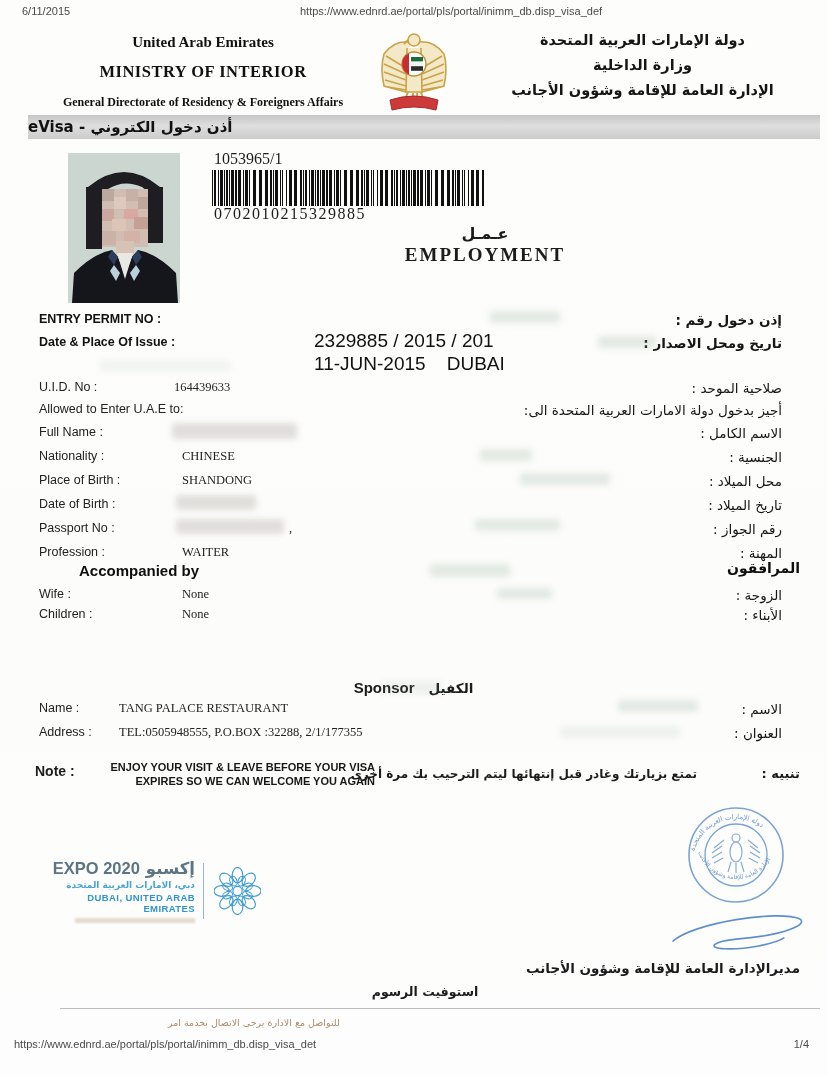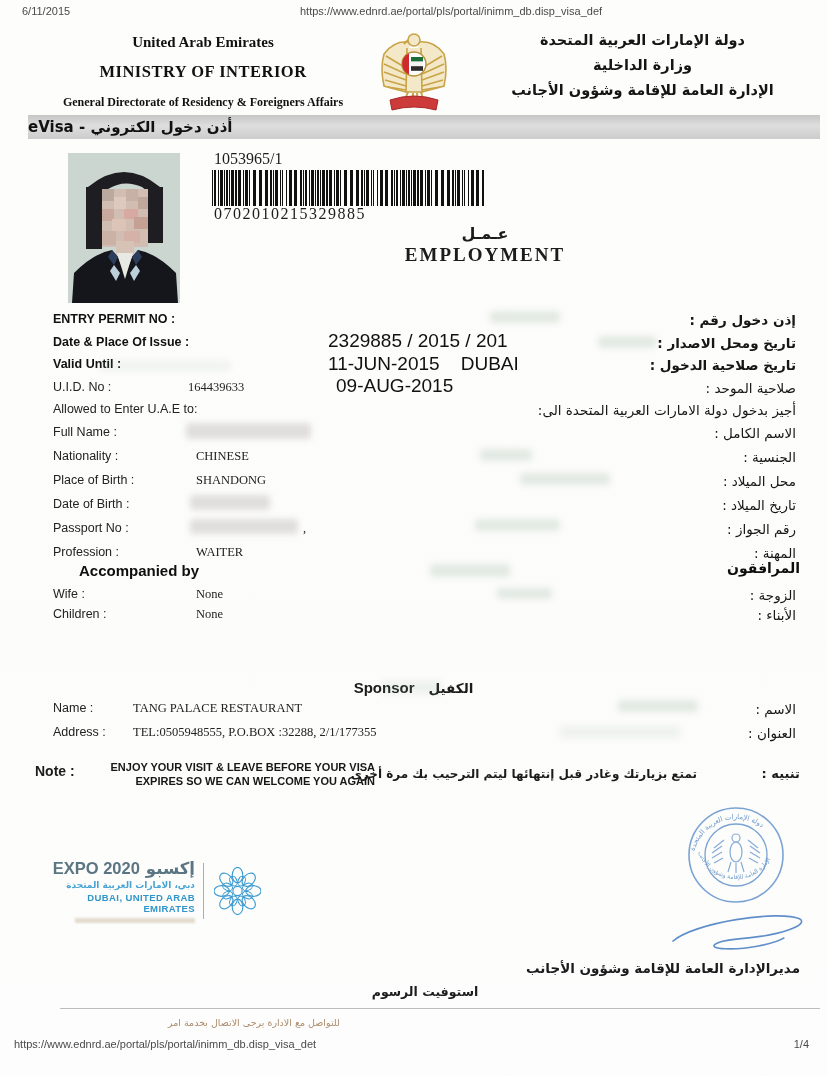--- a/index.html
+++ b/index.html
@@ -20,21 +20,21 @@
           display:flex;align-items:center;justify-content:flex-start;font-weight:bold;font-size:15px;color:#111;}
   
   .photo{left:68px;top:153px;width:112px;height:150px;}
   
   .filenum{left:214px;top:150px;font-size:16px;}
   .bcnum{left:214px;top:205px;font-size:16px;letter-spacing:1.5px;}
   .vtype-ar{left:345px;top:224px;width:280px;text-align:center;font-weight:bold;font-size:16px;}
   .vtype-en{left:345px;top:244px;width:280px;text-align:center;font-family:"Liberation Serif",serif;
             font-weight:bold;font-size:19px;letter-spacing:2px;}
   
-  .row{position:absolute;left:18px;top:0;width:805px;height:18px;}
+  .row{position:absolute;left:4px;top:0;width:805px;height:18px;}
   .row .lbl{position:absolute;left:35px;font-size:12.5px;color:#222;white-space:pre;}
   .row .lbl.b{font-weight:bold;font-size:12.5px;color:#111;}
   .row .val{position:absolute;font-size:12.5px;white-space:pre;}
   .row .val.b{font-weight:normal;font-size:19px;color:#111;margin-top:18px;}
   .row .val.s{font-family:"Liberation Serif",serif;color:#222;}
   .row .arl{position:absolute;right:27px;font-size:13.5px;color:#161616;}
   .row .arl.b{font-weight:bold;}
   .sechdr{position:absolute;font-weight:bold;font-size:15px;color:#0e0e0e;margin-left:44px;}
   .redact{position:absolute;background:#dbd9d6;filter:blur(3px);border-radius:2px;opacity:.85;}
   
@@ -218,25 +218,20 @@
   <div class="row" style="top:312px;">
     <span class="lbl b">ENTRY PERMIT NO :</span>
     <span class="val b" style="left:310px;">2329885 / 2015 / 201</span>
     <span class="arl ar b">إذن دخول رقم :</span>
   </div>
   <div class="row" style="top:335px;">
     <span class="lbl b">Date &amp; Place Of Issue :</span>
     <span class="val b" style="left:310px;">11-JUN-2015    DUBAI</span>
     <span class="arl ar b">تاريخ ومحل الاصدار :</span>
   </div>
-  <div class="row" style="top:357px;">
-    <span class="lbl b">Valid Until :</span>
-    <span class="val b" style="left:318px;">09-AUG-2015</span>
-    <span class="arl ar b">تاريخ صلاحية الدخول :</span>
-  </div>
   <div class="row" style="top:380px;">
     <span class="lbl">U.I.D. No :</span>
     <span class="val s" style="left:170px;">164439633</span>
     <span class="arl ar">صلاحية الموحد :</span>
   </div>
   <div class="row" style="top:402px;">
     <span class="lbl">Allowed to Enter U.A.E to:</span>
     <span class="arl ar">أجيز بدخول دولة الامارات العربية المتحدة الى:</span>
   </div>
   <div class="row" style="top:449px;">

